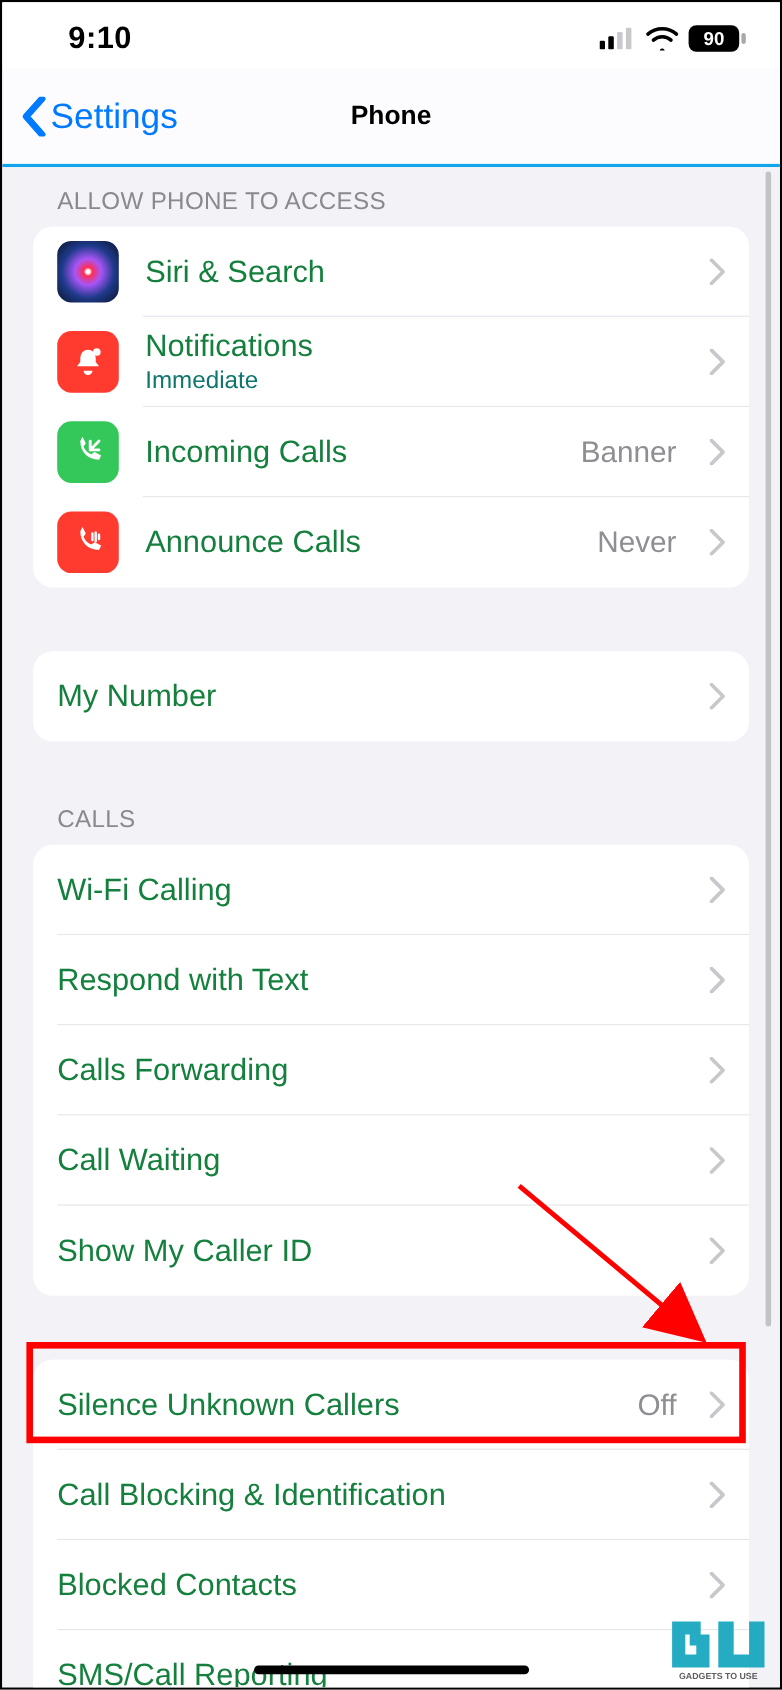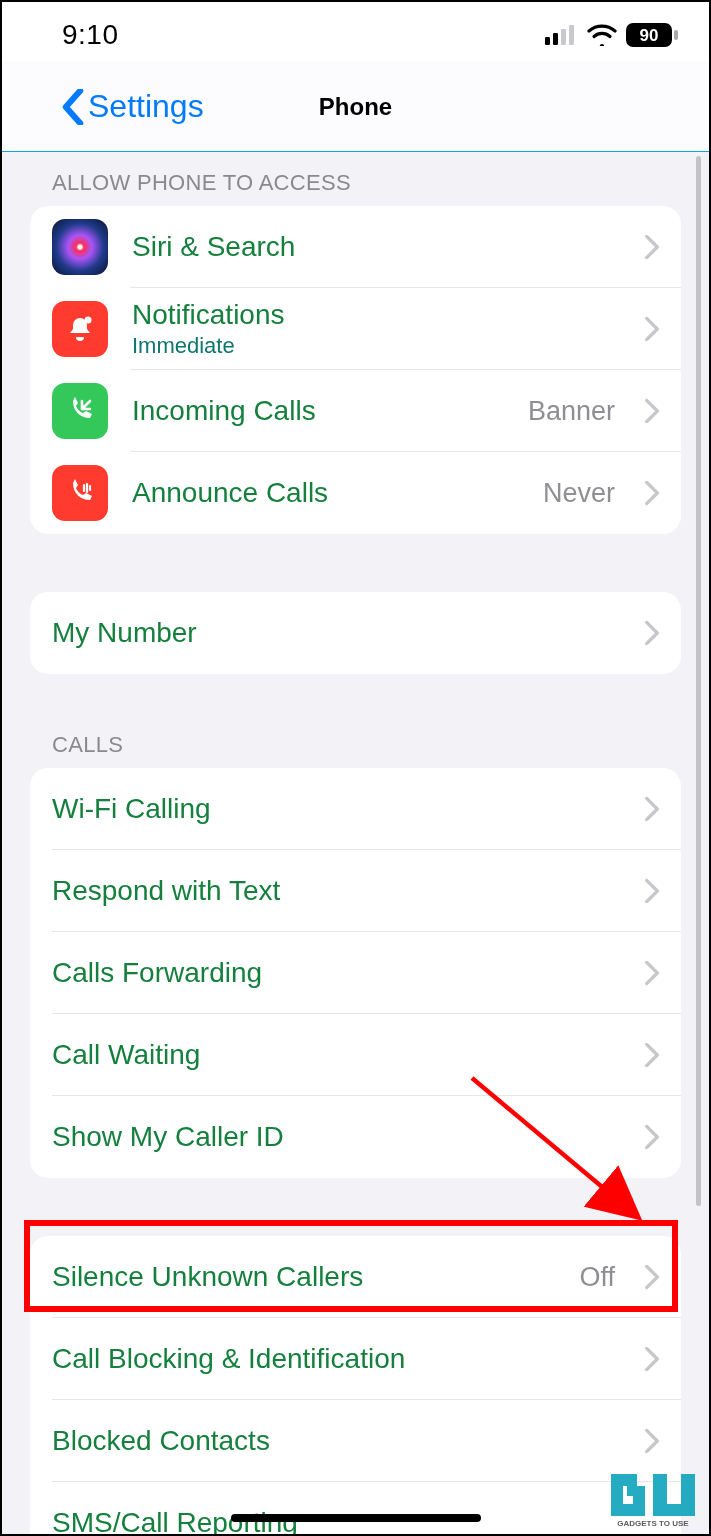--- a/index.html
+++ b/index.html
@@ -13,31 +13,30 @@
       overflow: hidden;
     }
     .statusbar {
       display: flex;
       justify-content: space-between;
       align-items: center;
       padding: 10px 30px 5px 60px;
       height: 60px;
       background: #fff;
     }
-    .statusbar .time { font-weight: 400; font-size: 28px; letter-spacing: .5px; }
+    .statusbar .time { font-weight: 700; font-size: 28px; letter-spacing: .5px; }
     .statusbar .icons { display: flex; align-items: center; gap: 8px; }
     .statusbar .icons svg { display:block; }
     .navbar {
       display: flex;
       align-items: center;
       height: 90px;
       background: #fcfcfe;
-      border-bottom: 1px solid #0ea5e9;
+      border-bottom: 3px solid #0ea5e9;
       position: relative;
-      padding-left: 42px;
     }
     .navbar .back {
       display: flex;
       align-items: center;
       color: #007aff;
       font-size: 32px;
       padding-left: 18px;
       gap: 4px;
       font-weight: 400;
     }

